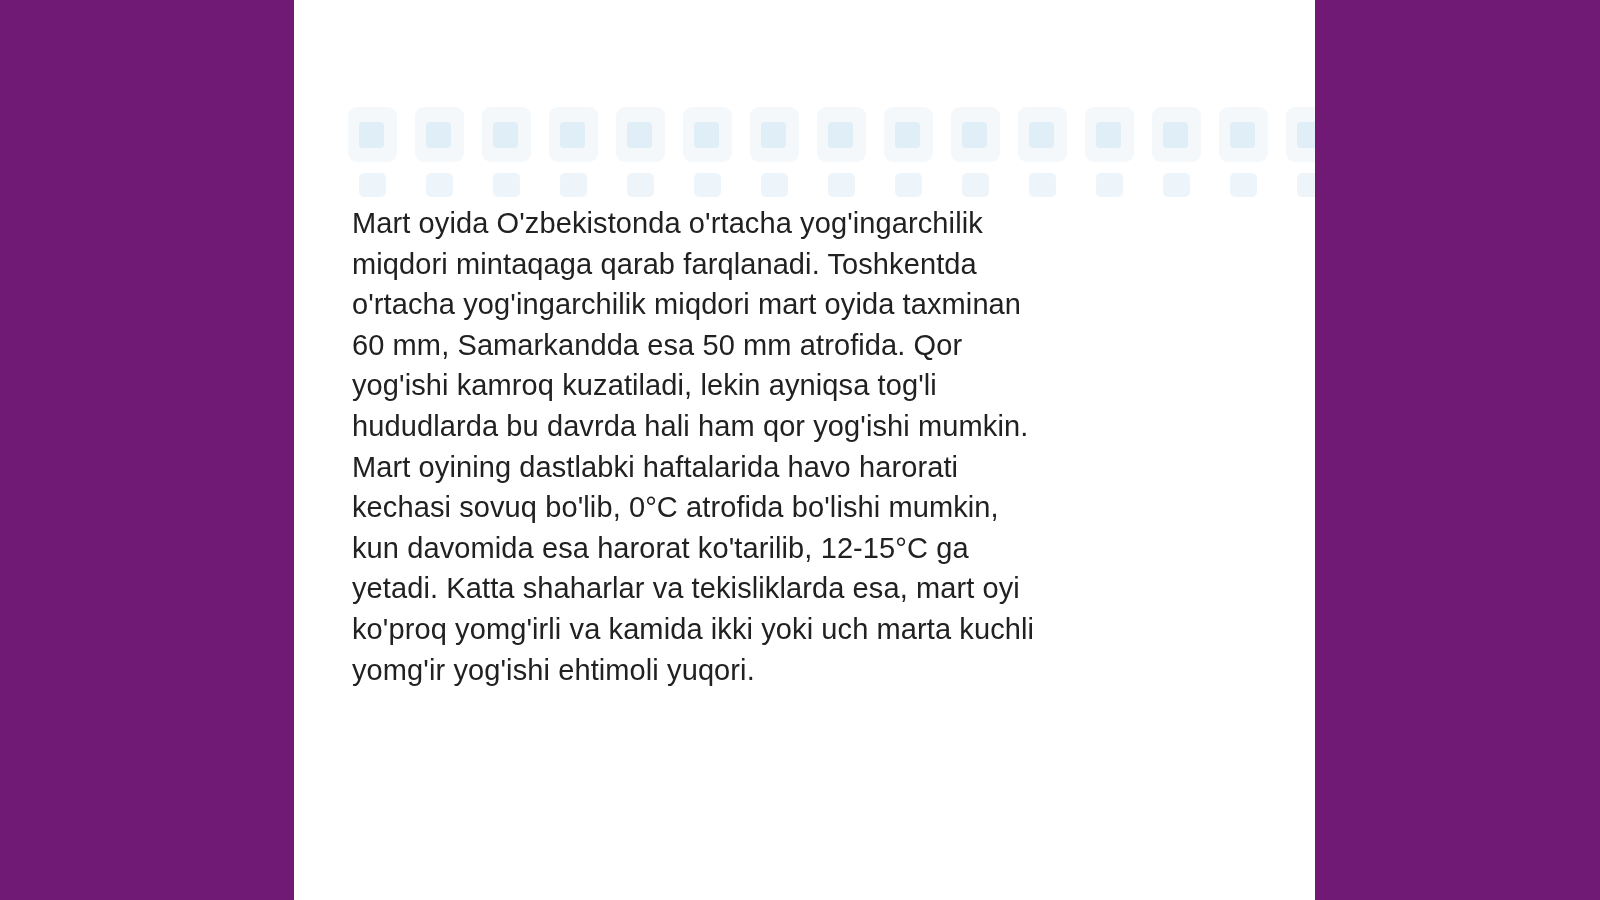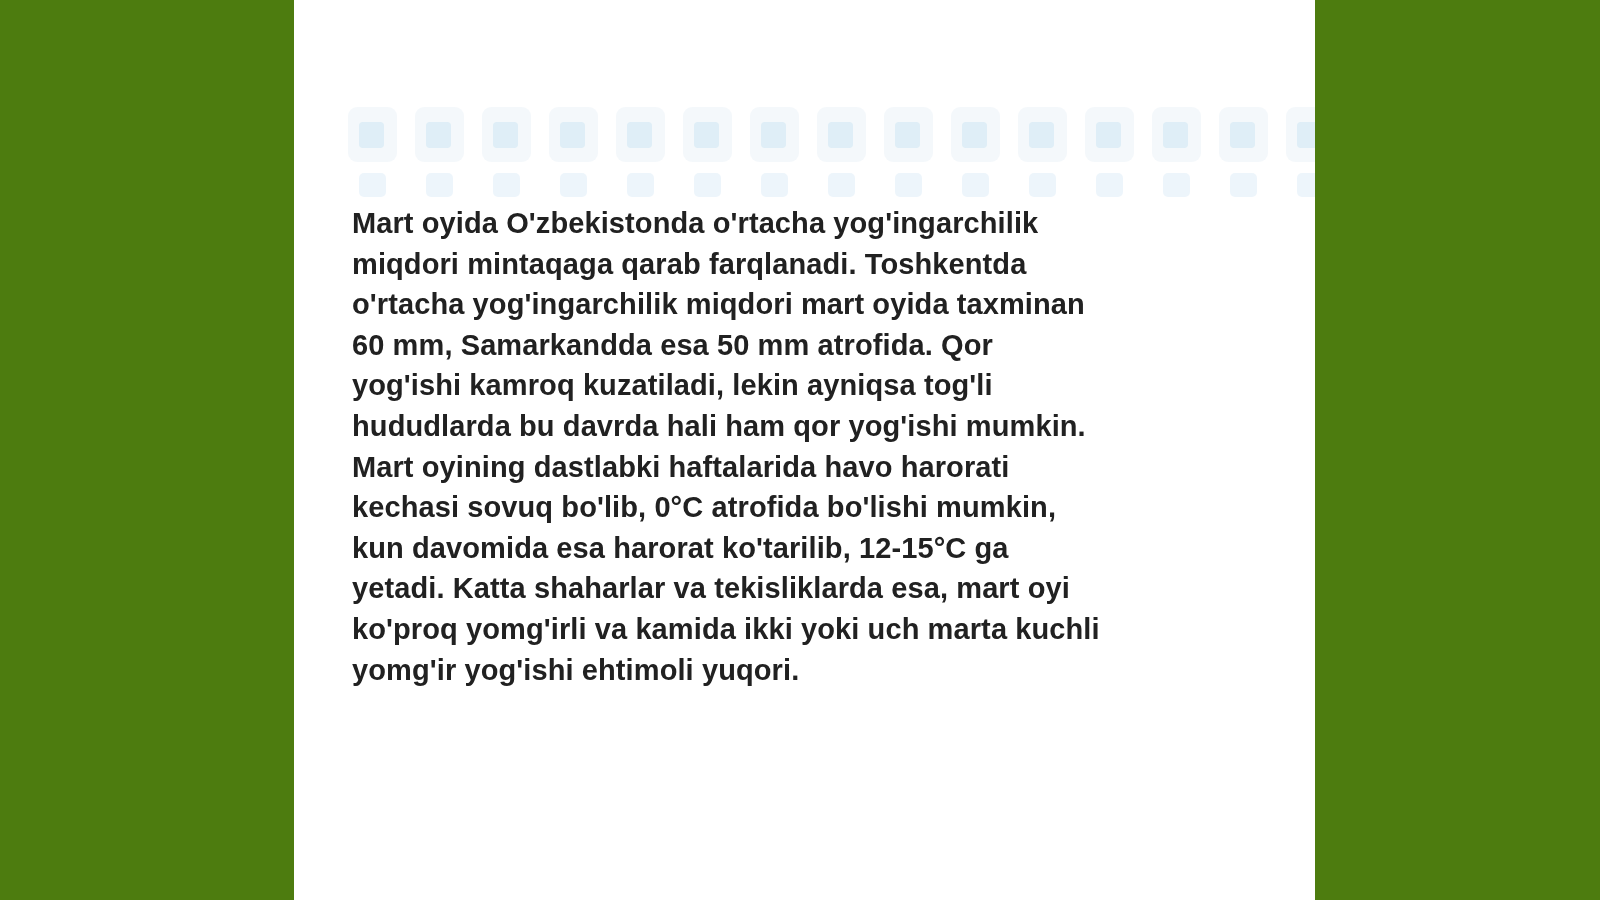--- a/index.html
+++ b/index.html
@@ -75,21 +75,21 @@
     font-size: 29px;
     line-height: 40.6px;
     letter-spacing: 0.1px;
     color: #212121;
     white-space: pre;
   }
 </style>
 </head>
 <body>
 
-<div class="bg" style="background: #4d7c0f; font-weight: bold;">
+<div class="bg" style="background: #701a75;">
   <div class="panel" style="background: rgb(255, 255, 255);">
     <div class="ghost-row">
         <div class="ghost-unit">
           <div class="ghost-box">
             <div class="ghost-inner"></div>
           </div>
           <div class="ghost-sub"></div>
         </div>
         <div class="ghost-unit">
           <div class="ghost-box">

